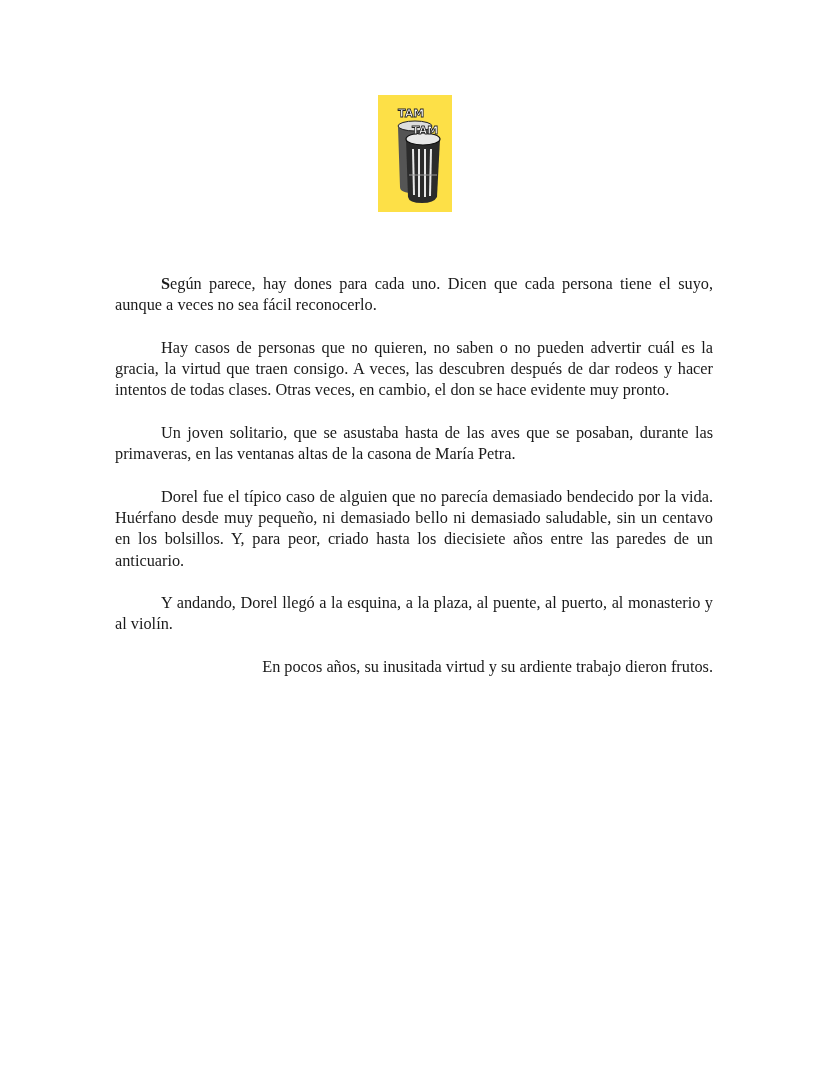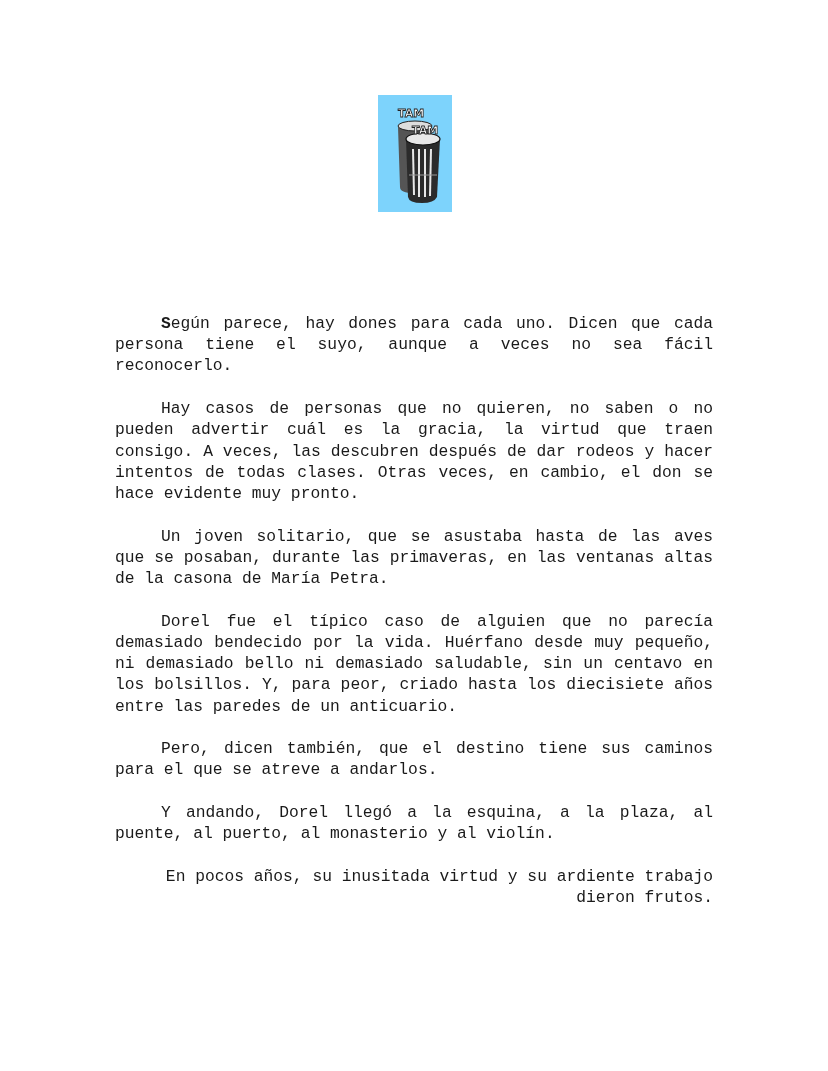--- a/index.html
+++ b/index.html
@@ -1,25 +1,25 @@
 <!DOCTYPE html>
 <html><head>
   <meta charset="utf-8">
   <style>
     html, body { margin: 0; padding: 0; background: #ffffff; }
     body { width: 828px; height: 1071px; position: relative; overflow: hidden; }
     .logo-box {
       position: absolute; left: 378px; top: 95px; width: 74px; height: 117px;
-      background: #7dd3fc;
+      background: #fde047;
     }
     .logo-box svg { width: 74px; height: 117px; display: block; }
     .content {
       position: absolute; left: 115px; top: 273px; width: 598px;
-      font-family: Liberation Mono, monospace;
-      font-size: 16.3px; line-height: 21.2px; color: #1a1a1a; margin-top: 40px;
+      font-family: Liberation Serif, serif;
+      font-size: 16.3px; line-height: 21.2px; color: #1a1a1a;
     }
     .content p {
       margin: 0 0 21.5px 0; text-align: justify; text-indent: 46px;
     }
     .content p.last-para { text-align: right; }
     .dropcap-bold { font-weight: bold; }
   </style>
 </head>
 <body>
 
@@ -42,16 +42,15 @@
     <text x="20" y="22" font-family="DejaVu Sans, sans-serif" font-size="11" font-weight="bold" fill="#fff" stroke="#222" stroke-width="0.8">TAM</text>
     <text x="34" y="39" font-family="DejaVu Sans, sans-serif" font-size="11" font-weight="bold" fill="#fff" stroke="#222" stroke-width="0.8">TAM</text>
   </svg>
 </div>
 
 <div class="content">
   <p><span class="dropcap-bold">S</span><span>egún parece, hay dones para cada uno. Dicen que cada persona tiene el suyo, aunque a veces no sea fácil reconocerlo.</span></p>
   <p>Hay casos de personas que no quieren, no saben o no pueden advertir cuál es la gracia, la virtud que traen consigo. A veces, las descubren después de dar rodeos y hacer intentos de todas clases. Otras veces, en cambio, el don se hace evidente muy pronto.</p>
   <p>Un joven solitario, que se asustaba hasta de las aves que se posaban, durante las primaveras, en las ventanas altas de la casona de María Petra.</p>
   <p>Dorel fue el típico caso de alguien que no parecía demasiado bendecido por la vida. Huérfano desde muy pequeño, ni demasiado bello ni demasiado saludable, sin un centavo en los bolsillos. Y, para peor, criado hasta los diecisiete años entre las paredes de un anticuario.</p>
-  <p>Pero, dicen también, que el destino tiene sus caminos para el que se atreve a andarlos.</p>
   <p>Y andando, Dorel llegó a la esquina, a la plaza, al puente, al puerto, al monasterio y al violín.</p>
   <p class="last-para">En pocos años, su inusitada virtud y su ardiente trabajo dieron frutos.</p>
 </div>
 
 </body></html>

